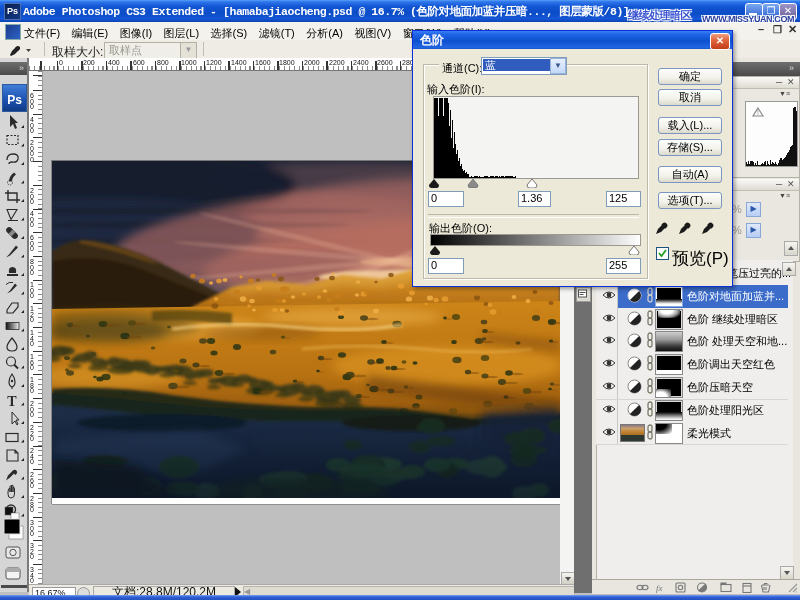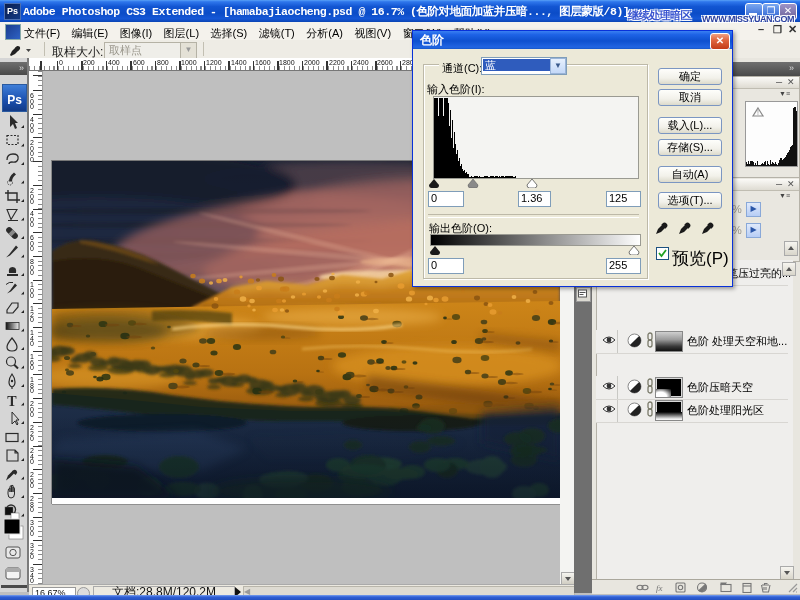--- a/index.html
+++ b/index.html
@@ -709,40 +709,100 @@
   <div class="abs" style="left:191px;top:63px;width:12px;height:13px;background:linear-gradient(180deg,#f6f5f0,#d8d5ca);border:1px solid #aaa;">
         <div class="abs" style="left:3px;top:4px;width:0;height:0;border-left:3px solid transparent;border-right:3px solid transparent;border-bottom:4px solid #555;"></div>
       </div>
 </div>
 
 <div class="abs" style="left:4px;top:202px;width:196px;height:320px;background:#efeeec;border-left:1px solid #b5b2a8;"></div>
 <div class="abs" style="left:4px;top:204.0px;width:192px;height:22.8px;background:#efeeec;border-bottom:1px solid #d8d6d2;">
       <div class="abs" style="left:24px;top:3px;width:23px;height:16px;border:1px solid #888;background:repeating-conic-gradient(#fff 0 25%,#cfcfcf 0 50%) 0 0/8px 8px;"></div>
       <div class="abs" style="left:54px;top:4px;font-size:11px;color:#000;white-space:nowrap;">新空白图层黑画笔压过亮的...</div>
     </div>
+    <div class="abs" style="left:4px;top:226.8px;width:192px;height:22.8px;background:#3b6cc9;border-bottom:1px solid #d8d6d2;">
+      <div class="abs" style="left:0;top:0;width:21px;height:22.8px;background:#efeeec;border-right:1px solid #c8c8c4;">
+        <svg class="abs" style="left:6px;top:5px;" width="14" height="10" viewBox="0 0 14 10">
+          <path d="M1 5 Q7 -1 13 5 Q7 11 1 5 Z" fill="#fff" stroke="#333" stroke-width="1"></path>
+          <circle cx="7" cy="5" r="2.4" fill="#333"></circle>
+        </svg>
+      </div>
+      <svg class="abs" style="left:31px;top:3px;" width="15" height="15" viewBox="0 0 15 15">
+        <circle cx="7.5" cy="7.5" r="6.5" fill="#fff" stroke="#ddd" stroke-width="1"></circle>
+        <path d="M2.9 12.1 A6.5 6.5 0 0 0 12.1 2.9 Z" fill="#222"></path>
+      </svg>
+      <svg class="abs" style="left:50px;top:2px;" width="8" height="17" viewBox="0 0 8 17">
+        <rect x="2" y="1" width="4" height="7" rx="2" fill="none" stroke="#ccc" stroke-width="1.3"></rect>
+        <rect x="2" y="8" width="4" height="7" rx="2" fill="none" stroke="#ccc" stroke-width="1.3"></rect>
+      </svg>
+      <div class="abs" style="left:59px;top:1px;width:26px;height:19px;background:#000;border:1px solid #88a8e0;outline:1px solid #fff;outline-offset:-2px;overflow:hidden;">
+        <div class="abs" style="left:0;top:12px;width:26px;height:7px;background:linear-gradient(180deg,#000,#fff 70%);"></div>
+      </div>
+      <div class="abs" style="left:91px;top:4px;font-size:11px;color:#fff;white-space:nowrap;">色阶对地面加蓝并...</div>
+    </div>
+    <div class="abs" style="left:4px;top:249.6px;width:192px;height:22.8px;background:#efeeec;border-bottom:1px solid #d8d6d2;">
+      <div class="abs" style="left:0;top:0;width:21px;height:22.8px;background:#efeeec;border-right:1px solid #c8c8c4;">
+        <svg class="abs" style="left:6px;top:5px;" width="14" height="10" viewBox="0 0 14 10">
+          <path d="M1 5 Q7 -1 13 5 Q7 11 1 5 Z" fill="#fff" stroke="#333" stroke-width="1"></path>
+          <circle cx="7" cy="5" r="2.4" fill="#333"></circle>
+        </svg>
+      </div>
+      <svg class="abs" style="left:31px;top:3px;" width="15" height="15" viewBox="0 0 15 15">
+        <circle cx="7.5" cy="7.5" r="6.5" fill="#fff" stroke="#888" stroke-width="1"></circle>
+        <path d="M2.9 12.1 A6.5 6.5 0 0 0 12.1 2.9 Z" fill="#222"></path>
+      </svg>
+      <svg class="abs" style="left:50px;top:2px;" width="8" height="17" viewBox="0 0 8 17">
+        <rect x="2" y="1" width="4" height="7" rx="2" fill="none" stroke="#7a7a6a" stroke-width="1.3"></rect>
+        <rect x="2" y="8" width="4" height="7" rx="2" fill="none" stroke="#7a7a6a" stroke-width="1.3"></rect>
+      </svg>
+      <div class="abs" style="left:59px;top:1px;width:26px;height:19px;background:#000;border:1px solid #888;outline:1px solid #d8d8d8;outline-offset:-2px;overflow:hidden;">
+        <div class="abs" style="left:2px;top:0px;width:22px;height:8px;background:radial-gradient(ellipse at 40% 10%,#fff 30%,#999 60%,#000 85%);"></div>
+      </div>
+      <div class="abs" style="left:91px;top:4px;font-size:11px;color:#000;white-space:nowrap;">色阶 继续处理暗区</div>
+    </div>
     <div class="abs" style="left:4px;top:272.4px;width:192px;height:22.8px;background:#efeeec;border-bottom:1px solid #d8d6d2;">
       <div class="abs" style="left:0;top:0;width:21px;height:22.8px;background:#efeeec;border-right:1px solid #c8c8c4;">
         <svg class="abs" style="left:6px;top:5px;" width="14" height="10" viewBox="0 0 14 10">
           <path d="M1 5 Q7 -1 13 5 Q7 11 1 5 Z" fill="#fff" stroke="#333" stroke-width="1"></path>
           <circle cx="7" cy="5" r="2.4" fill="#333"></circle>
         </svg>
       </div>
       <svg class="abs" style="left:31px;top:3px;" width="15" height="15" viewBox="0 0 15 15">
         <circle cx="7.5" cy="7.5" r="6.5" fill="#fff" stroke="#888" stroke-width="1"></circle>
         <path d="M2.9 12.1 A6.5 6.5 0 0 0 12.1 2.9 Z" fill="#222"></path>
       </svg>
       <svg class="abs" style="left:50px;top:2px;" width="8" height="17" viewBox="0 0 8 17">
         <rect x="2" y="1" width="4" height="7" rx="2" fill="none" stroke="#7a7a6a" stroke-width="1.3"></rect>
         <rect x="2" y="8" width="4" height="7" rx="2" fill="none" stroke="#7a7a6a" stroke-width="1.3"></rect>
       </svg>
       <div class="abs" style="left:59px;top:1px;width:26px;height:19px;background:#000;border:1px solid #888;outline:1px solid #d8d8d8;outline-offset:-2px;overflow:hidden;">
         <div class="abs" style="left:0;top:0;width:26px;height:19px;background:linear-gradient(180deg,#cfcfcf 0%,#9a9a9a 40%,#3a3a3a 75%,#111 100%);"></div>
       </div>
       <div class="abs" style="left:91px;top:4px;font-size:11px;color:#000;white-space:nowrap;">色阶 处理天空和地...</div>
     </div>
+    <div class="abs" style="left:4px;top:295.2px;width:192px;height:22.8px;background:#efeeec;border-bottom:1px solid #d8d6d2;">
+      <div class="abs" style="left:0;top:0;width:21px;height:22.8px;background:#efeeec;border-right:1px solid #c8c8c4;">
+        <svg class="abs" style="left:6px;top:5px;" width="14" height="10" viewBox="0 0 14 10">
+          <path d="M1 5 Q7 -1 13 5 Q7 11 1 5 Z" fill="#fff" stroke="#333" stroke-width="1"></path>
+          <circle cx="7" cy="5" r="2.4" fill="#333"></circle>
+        </svg>
+      </div>
+      <svg class="abs" style="left:31px;top:3px;" width="15" height="15" viewBox="0 0 15 15">
+        <circle cx="7.5" cy="7.5" r="6.5" fill="#fff" stroke="#888" stroke-width="1"></circle>
+        <path d="M2.9 12.1 A6.5 6.5 0 0 0 12.1 2.9 Z" fill="#222"></path>
+      </svg>
+      <svg class="abs" style="left:50px;top:2px;" width="8" height="17" viewBox="0 0 8 17">
+        <rect x="2" y="1" width="4" height="7" rx="2" fill="none" stroke="#7a7a6a" stroke-width="1.3"></rect>
+        <rect x="2" y="8" width="4" height="7" rx="2" fill="none" stroke="#7a7a6a" stroke-width="1.3"></rect>
+      </svg>
+      <div class="abs" style="left:59px;top:1px;width:26px;height:19px;background:#000;border:1px solid #888;outline:1px solid #d8d8d8;outline-offset:-2px;overflow:hidden;">
+        <div class="abs" style="left:0;top:15px;width:26px;height:4px;background:#fff;"></div>
+      </div>
+      <div class="abs" style="left:91px;top:4px;font-size:11px;color:#000;white-space:nowrap;">色阶调出天空红色</div>
+    </div>
     <div class="abs" style="left:4px;top:340.8px;width:192px;height:22.8px;background:#efeeec;border-bottom:1px solid #d8d6d2;">
       <div class="abs" style="left:0;top:0;width:21px;height:22.8px;background:#efeeec;border-right:1px solid #c8c8c4;">
         <svg class="abs" style="left:6px;top:5px;" width="14" height="10" viewBox="0 0 14 10">
           <path d="M1 5 Q7 -1 13 5 Q7 11 1 5 Z" fill="#fff" stroke="#333" stroke-width="1"></path>
           <circle cx="7" cy="5" r="2.4" fill="#333"></circle>
         </svg>
       </div>
       <svg class="abs" style="left:31px;top:3px;" width="15" height="15" viewBox="0 0 15 15">
         <circle cx="7.5" cy="7.5" r="6.5" fill="#fff" stroke="#888" stroke-width="1"></circle>
         <path d="M2.9 12.1 A6.5 6.5 0 0 0 12.1 2.9 Z" fill="#222"></path>
@@ -768,20 +828,40 @@
         <path d="M2.9 12.1 A6.5 6.5 0 0 0 12.1 2.9 Z" fill="#222"></path>
       </svg>
       <svg class="abs" style="left:50px;top:2px;" width="8" height="17" viewBox="0 0 8 17">
         <rect x="2" y="1" width="4" height="7" rx="2" fill="none" stroke="#7a7a6a" stroke-width="1.3"></rect>
         <rect x="2" y="8" width="4" height="7" rx="2" fill="none" stroke="#7a7a6a" stroke-width="1.3"></rect>
       </svg>
       <div class="abs" style="left:59px;top:1px;width:26px;height:19px;background:#000;border:1px solid #888;outline:1px solid #d8d8d8;outline-offset:-2px;overflow:hidden;">
         <div class="abs" style="left:0;top:11px;width:15px;height:8px;background:radial-gradient(ellipse at 30% 90%,#fff 40%,#777 70%,#000 100%);"></div>
       </div>
       <div class="abs" style="left:91px;top:4px;font-size:11px;color:#000;white-space:nowrap;">色阶压暗天空</div>
+    </div>
+    <div class="abs" style="left:4px;top:363.6px;width:192px;height:22.8px;background:#efeeec;border-bottom:1px solid #d8d6d2;">
+      <div class="abs" style="left:0;top:0;width:21px;height:22.8px;background:#efeeec;border-right:1px solid #c8c8c4;">
+        <svg class="abs" style="left:6px;top:5px;" width="14" height="10" viewBox="0 0 14 10">
+          <path d="M1 5 Q7 -1 13 5 Q7 11 1 5 Z" fill="#fff" stroke="#333" stroke-width="1"></path>
+          <circle cx="7" cy="5" r="2.4" fill="#333"></circle>
+        </svg>
+      </div>
+      <div class="abs" style="left:24px;top:2px;width:23px;height:16px;border:1px solid #777;overflow:hidden;background:linear-gradient(180deg,#8a7a88 0%,#caa06a 22%,#c08030 45%,#a06818 70%,#3a3428 100%);">
+        <div class="abs" style="left:0;top:10px;width:23px;height:6px;background:#2e3830;"></div>
+      </div>
+      <svg class="abs" style="left:50px;top:2px;" width="8" height="17" viewBox="0 0 8 17">
+        <rect x="2" y="1" width="4" height="7" rx="2" fill="none" stroke="#7a7a6a" stroke-width="1.3"></rect>
+        <rect x="2" y="8" width="4" height="7" rx="2" fill="none" stroke="#7a7a6a" stroke-width="1.3"></rect>
+      </svg>
+      <div class="abs" style="left:59px;top:1px;width:26px;height:19px;background:#000;border:1px solid #888;outline:1px solid #d8d8d8;outline-offset:-2px;overflow:hidden;">
+        <div class="abs" style="left:0;top:0;width:26px;height:19px;background:#fff;"></div>
+        <div class="abs" style="left:0;top:0;width:16px;height:10px;background:radial-gradient(ellipse at 20% 0%,#000 40%,#888 70%,#fff 95%);"></div>
+      </div>
+      <div class="abs" style="left:91px;top:4px;font-size:11px;color:#000;white-space:nowrap;">柔光模式</div>
     </div>
 <div class="abs" style="left:190px;top:204px;width:12px;height:12px;background:linear-gradient(180deg,#f6f5f0,#d8d5ca);border:1px solid #aaa;">
       <div class="abs" style="left:3px;top:4px;width:0;height:0;border-left:3px solid transparent;border-right:3px solid transparent;border-bottom:4px solid #555;"></div>
     </div>
 <div class="abs" style="left:188px;top:508px;width:12px;height:12px;background:linear-gradient(180deg,#f6f5f0,#d8d5ca);border:1px solid #aaa;">
       <div class="abs" style="left:3px;top:4px;width:0;height:0;border-left:3px solid transparent;border-right:3px solid transparent;border-top:4px solid #555;"></div>
     </div>
 
 <div class="abs" style="left:0;top:521px;width:208px;height:14px;background:#e8e6df;border-top:1px solid #aaa79c;color:#777;">
   <svg class="abs" style="left:44px;top:2px;" width="150" height="11" viewBox="0 0 150 11">

